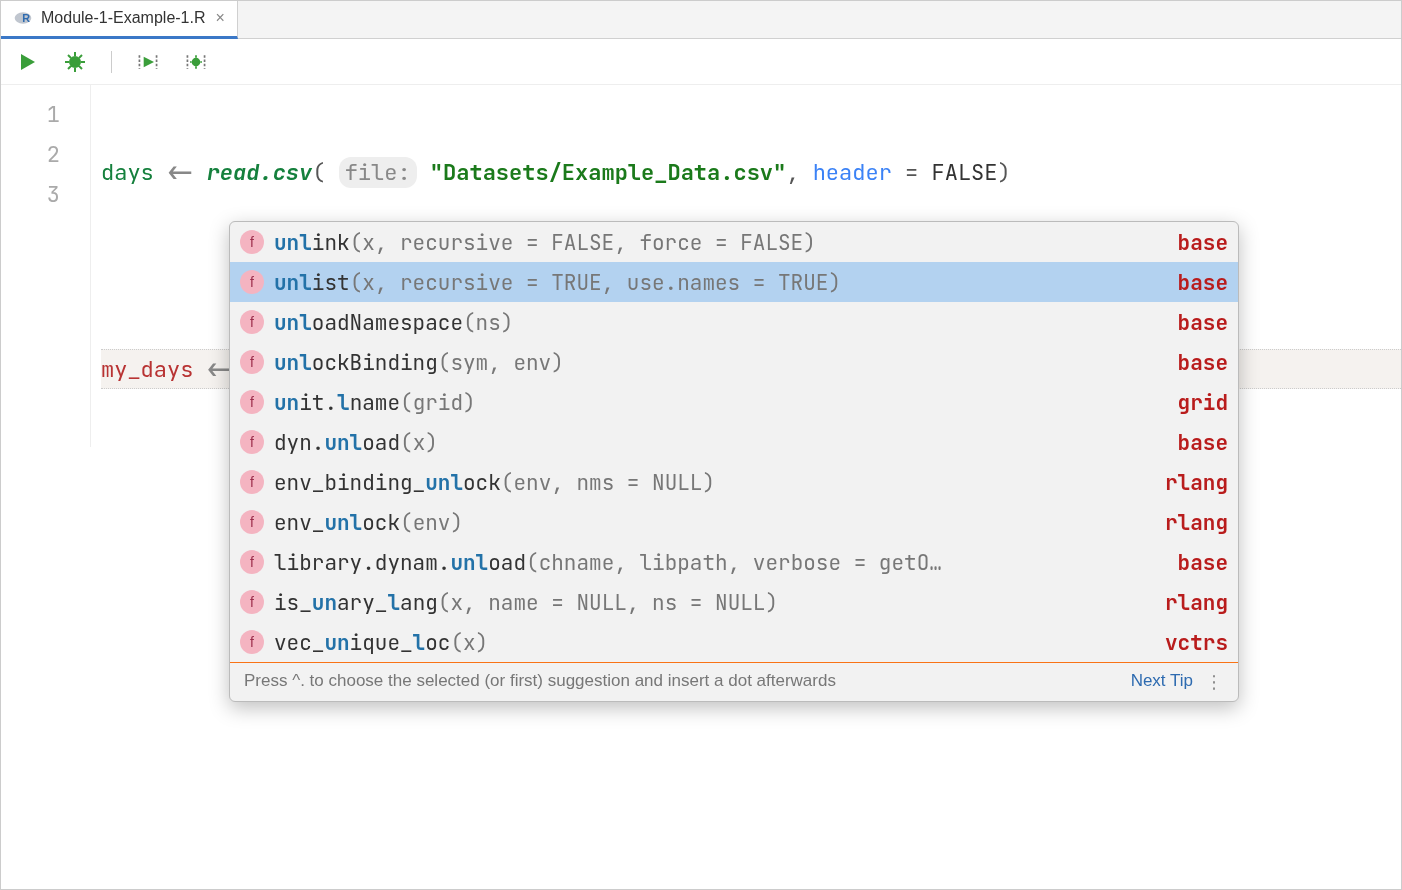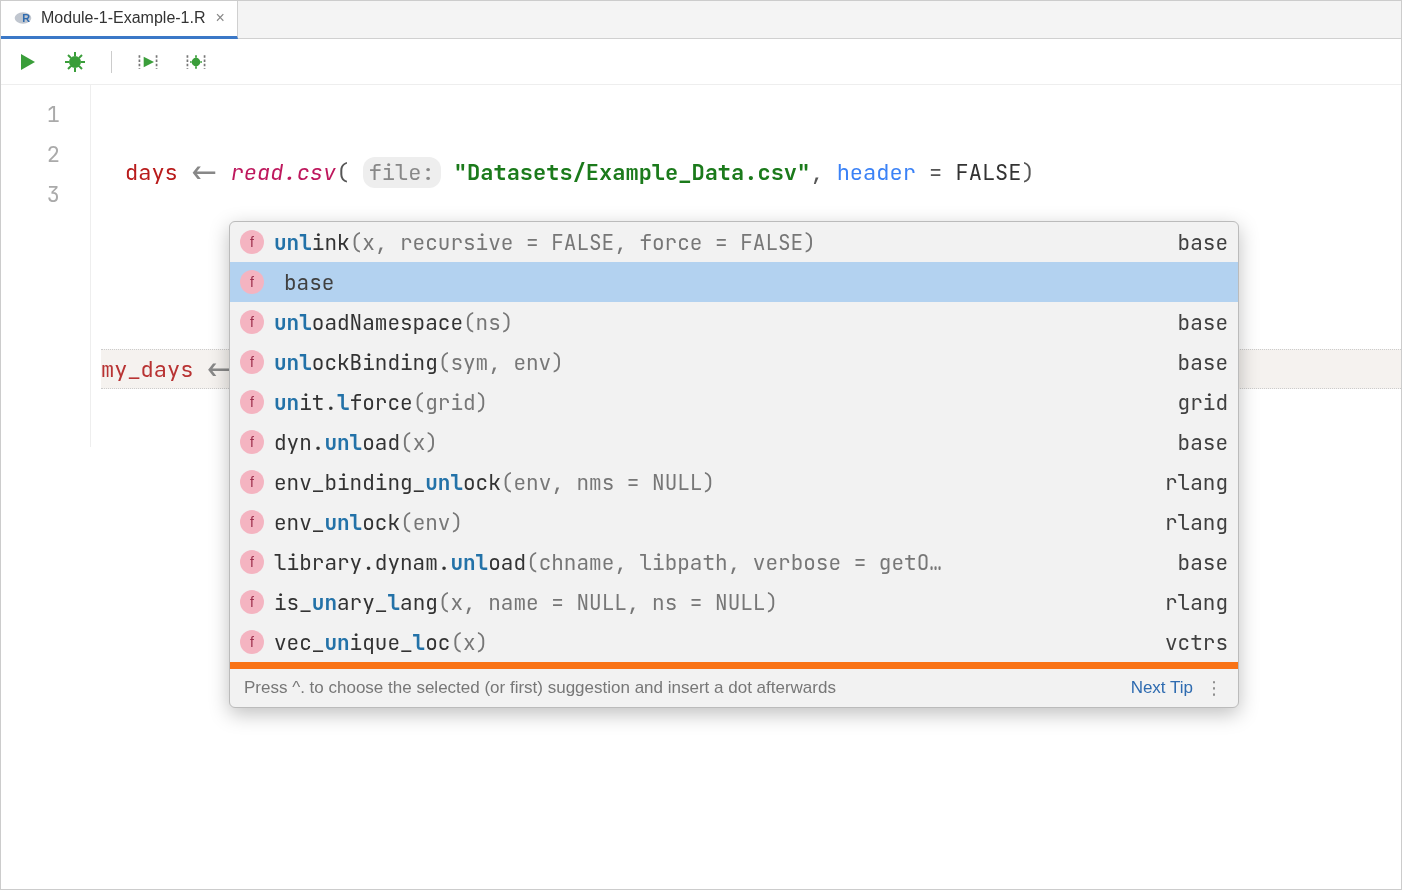--- a/index.html
+++ b/index.html
@@ -70,23 +70,23 @@
   padding-top: 10px;
   padding-left: 10px;
   white-space: pre;
 }
 .code-line { height: 40px; line-height: 40px; }
 .code-line.current {
   background: #f5f2ef;
   border-top: 1px dotted #ccc;
   border-bottom: 1px dotted #ccc;
 }
-.tok-var { color: #b91c1c; margin-left: 24px; }
+.tok-var { color: #15803d; }
 .tok-op { color: #888; font-weight: bold; }
-.tok-func-italic { color: #be185d; font-style: italic; }
+.tok-func-italic { color: #15803d; font-style: italic; font-weight: bold; }
 .tok-param-hint { color: #888; background: #eee; padding: 1px 6px; border-radius: 12px; font-style: normal; }
 .tok-str { color: #1b7a1b; font-weight: bold; }
 .tok-comma { color: #555; }
 .tok-named { color: #3b82f6; }
 .tok-eq { color: #555; }
 .tok-kw { color: #333; }
 .tok-paren { color: #555; }
 .tok-err { color: #b83333; }
 .squiggle {
   text-decoration: underline wavy #b83333;
@@ -130,29 +130,28 @@
   display: inline-flex;
   align-items: center;
   justify-content: center;
   font-weight: 400;
   flex-shrink: 0;
 }
 .sig { flex: 1; overflow: hidden; text-overflow: ellipsis; white-space: nowrap; color: #777; }
 .sig .match { color: #2372a8; font-weight: bold; }
 .sig .rest { color: #333; font-weight: normal; }
 .sig .params { color: #777; }
-.pkg { color: #404040; padding-left: 10px; }
+.pkg { color: #b91c1c; padding-left: 10px; font-weight: bold; }
 .popup-footer {
   display: flex;
-  align-items: center;
   padding: 8px 14px;
   font-family: -apple-system, sans-serif;
   font-size: 17px;
   color: #777;
-  border-top: 7px solid #f97316;
+  border-top: 1px solid #f97316;
   gap: 12px;
 }
 .popup-footer .hint { flex: 1; }
 .popup-footer .next-tip { color: #2e6bb0; cursor: pointer; }
 .popup-footer .menu-dots { color: #888; cursor: pointer; font-size: 18px; letter-spacing: 1px; }
 </style>
 </head>
 <body>
 
 <div class="tab-bar">
@@ -223,35 +222,36 @@
 
 <div class="popup">
   <div id="ac-list">
       <div class="popup-item">
         <span class="f-badge">f</span>
         <span class="sig"><span class="match">unl</span><span class="rest">ink</span><span class="params">(x, recursive = FALSE, force = FALSE)</span></span>
         <span class="pkg">base</span>
       </div>
       <div class="popup-item selected">
         <span class="f-badge">f</span>
+        <span class="sig"><span class="match">unl</span><span class="rest">ist</span><span class="params">(x, recursive = TRUE, use.names = TRUE)</span></span>
         <span class="pkg">base</span>
       </div>
       <div class="popup-item">
         <span class="f-badge">f</span>
         <span class="sig"><span class="match">unl</span><span class="rest">oadNamespace</span><span class="params">(ns)</span></span>
         <span class="pkg">base</span>
       </div>
       <div class="popup-item">
         <span class="f-badge">f</span>
         <span class="sig"><span class="match">unl</span><span class="rest">ockBinding</span><span class="params">(sym, env)</span></span>
         <span class="pkg">base</span>
       </div>
       <div class="popup-item">
         <span class="f-badge">f</span>
-        <span class="sig"><span class="match">un</span><span class="rest">it.</span><span class="match">l</span><span class="rest">force</span><span class="params">(grid)</span></span>
+        <span class="sig"><span class="match">un</span><span class="rest">it.</span><span class="match">l</span><span class="rest">name</span><span class="params">(grid)</span></span>
         <span class="pkg">grid</span>
       </div>
       <div class="popup-item">
         <span class="f-badge">f</span>
         <span class="sig"><span class="rest">dyn.</span><span class="match">unl</span><span class="rest">oad</span><span class="params">(x)</span></span>
         <span class="pkg">base</span>
       </div>
       <div class="popup-item">
         <span class="f-badge">f</span>
         <span class="sig"><span class="rest">env_binding_</span><span class="match">unl</span><span class="rest">ock</span><span class="params">(env, nms = NULL)</span></span>

